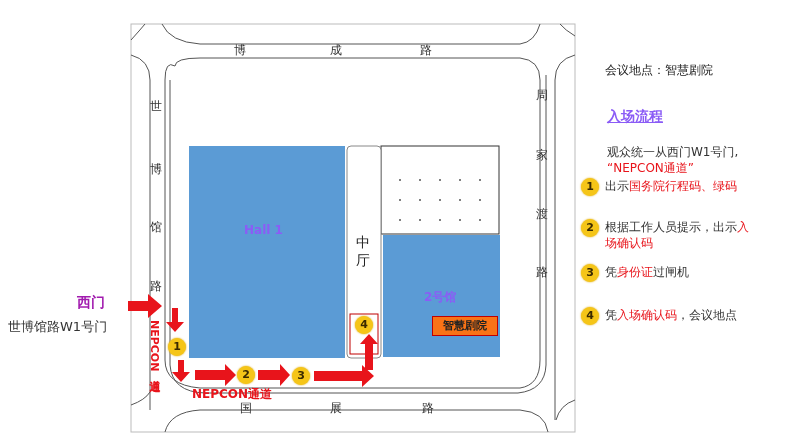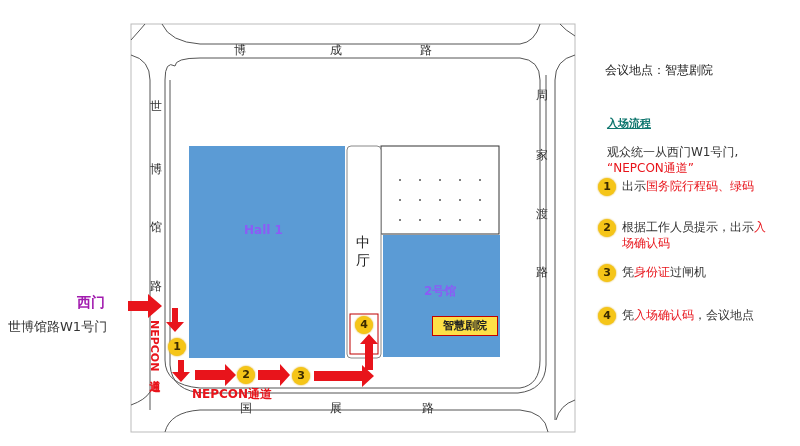--- a/index.html
+++ b/index.html
@@ -7,29 +7,29 @@
          font-family:"DejaVu Sans","Liberation Sans",sans-serif; color:#222; }
   .map { position:absolute; left:0; top:0; width:800px; height:446px; }
   .road-label { position:absolute; font-size:12px; color:#333; line-height:1; }
   .hall { position:absolute; background:#5b9bd5; }
   .hall-label { position:absolute; font-weight:bold; color:#8b5cf6; font-size:12px; }
   .badge { position:absolute; width:18px; height:18px; border-radius:50%; background:#f5c518;
            color:#3a2a00; font-size:11px; font-weight:bold; text-align:center; line-height:18px;
            box-shadow:0 0 2px #d9a400; }
   .red { color:#e8141b; font-weight:normal; }
   .meeting { position:absolute; left:605px; top:62px; font-size:12px; font-weight:normal; color:#222; }
-  .flow-title { position:absolute; left:607px; top:116px; font-size:11px; font-weight:bold; color:#0f766e;
+  .flow-title { position:absolute; left:607px; top:108px; font-size:14px; font-weight:bold; color:#8b5cf6;
                 text-decoration:underline; }
   .intro { position:absolute; left:607px; top:144px; font-size:12px; color:#333; line-height:16px; width:190px; }
-  .step { position:absolute; left:598px; font-size:12px; color:#333; line-height:16px; width:190px; }
+  .step { position:absolute; left:581px; font-size:12px; color:#333; line-height:16px; width:190px; }
   .step .badge { position:relative; display:inline-block; vertical-align:top; margin-right:6px; }
   .step-text { display:inline-block; width:150px; vertical-align:top; }
   .west-gate { position:absolute; left:77px; top:294px; font-size:14px; font-weight:bold; color:#a21caf; }
   .address { position:absolute; left:8px; top:318px; font-size:13px; color:#333; line-height:18px; }
-  .theater-box { position:absolute; left:432px; top:316px; width:64px; height:18px; background:#fde047;
+  .theater-box { position:absolute; left:432px; top:316px; width:64px; height:18px; background:#f97316;
                  border:1px solid #c00000; font-size:11px; font-weight:bold; text-align:center; line-height:18px; color:#222; }
   .nepcon-h { position:absolute; left:192px; top:386px; font-size:12px; font-weight:bold; color:#e8141b; }
   .nepcon-v { position:absolute; left:146px; top:320px; font-size:11px; font-weight:bold; color:#e8141b;
               writing-mode:vertical-rl; }
 </style>
 </head>
 <body>
 
 <svg class="map" viewBox="0 0 800 446" width="800" height="446">
 
@@ -101,21 +101,21 @@
 <div class="road-label" style="left:330px;top:402px;">展</div>
 <div class="road-label" style="left:422px;top:402px;">路</div>
 
 <div class="hall" style="left:189px;top:146px;width:156px;height:212px;"></div>
 <div class="hall-label" style="left:244px;top:223px;">Hall 1</div>
 
 <div class="hall-label" style="left:356px;top:234px;font-size:14px;color:#222;font-weight:normal;">中</div>
 <div class="hall-label" style="left:356px;top:252px;font-size:14px;color:#222;font-weight:normal;">厅</div>
 
 <div class="hall" style="left:383px;top:235px;width:117px;height:122px;"></div>
-<div class="hall-label" style="left:424px;top:283px;">2号馆</div>
+<div class="hall-label" style="left:424px;top:289px;">2号馆</div>
 <div class="theater-box">智慧剧院</div>
 
 <div class="badge" style="left:168px;top:338px;">1</div>
 <div class="badge" style="left:237px;top:366px;">2</div>
 <div class="badge" style="left:292px;top:367px;">3</div>
 <div class="badge" style="left:355px;top:316px;">4</div>
 
 <div class="nepcon-h">NEPCON通道</div>
 <div class="nepcon-v">NEPCON通道</div>
 

